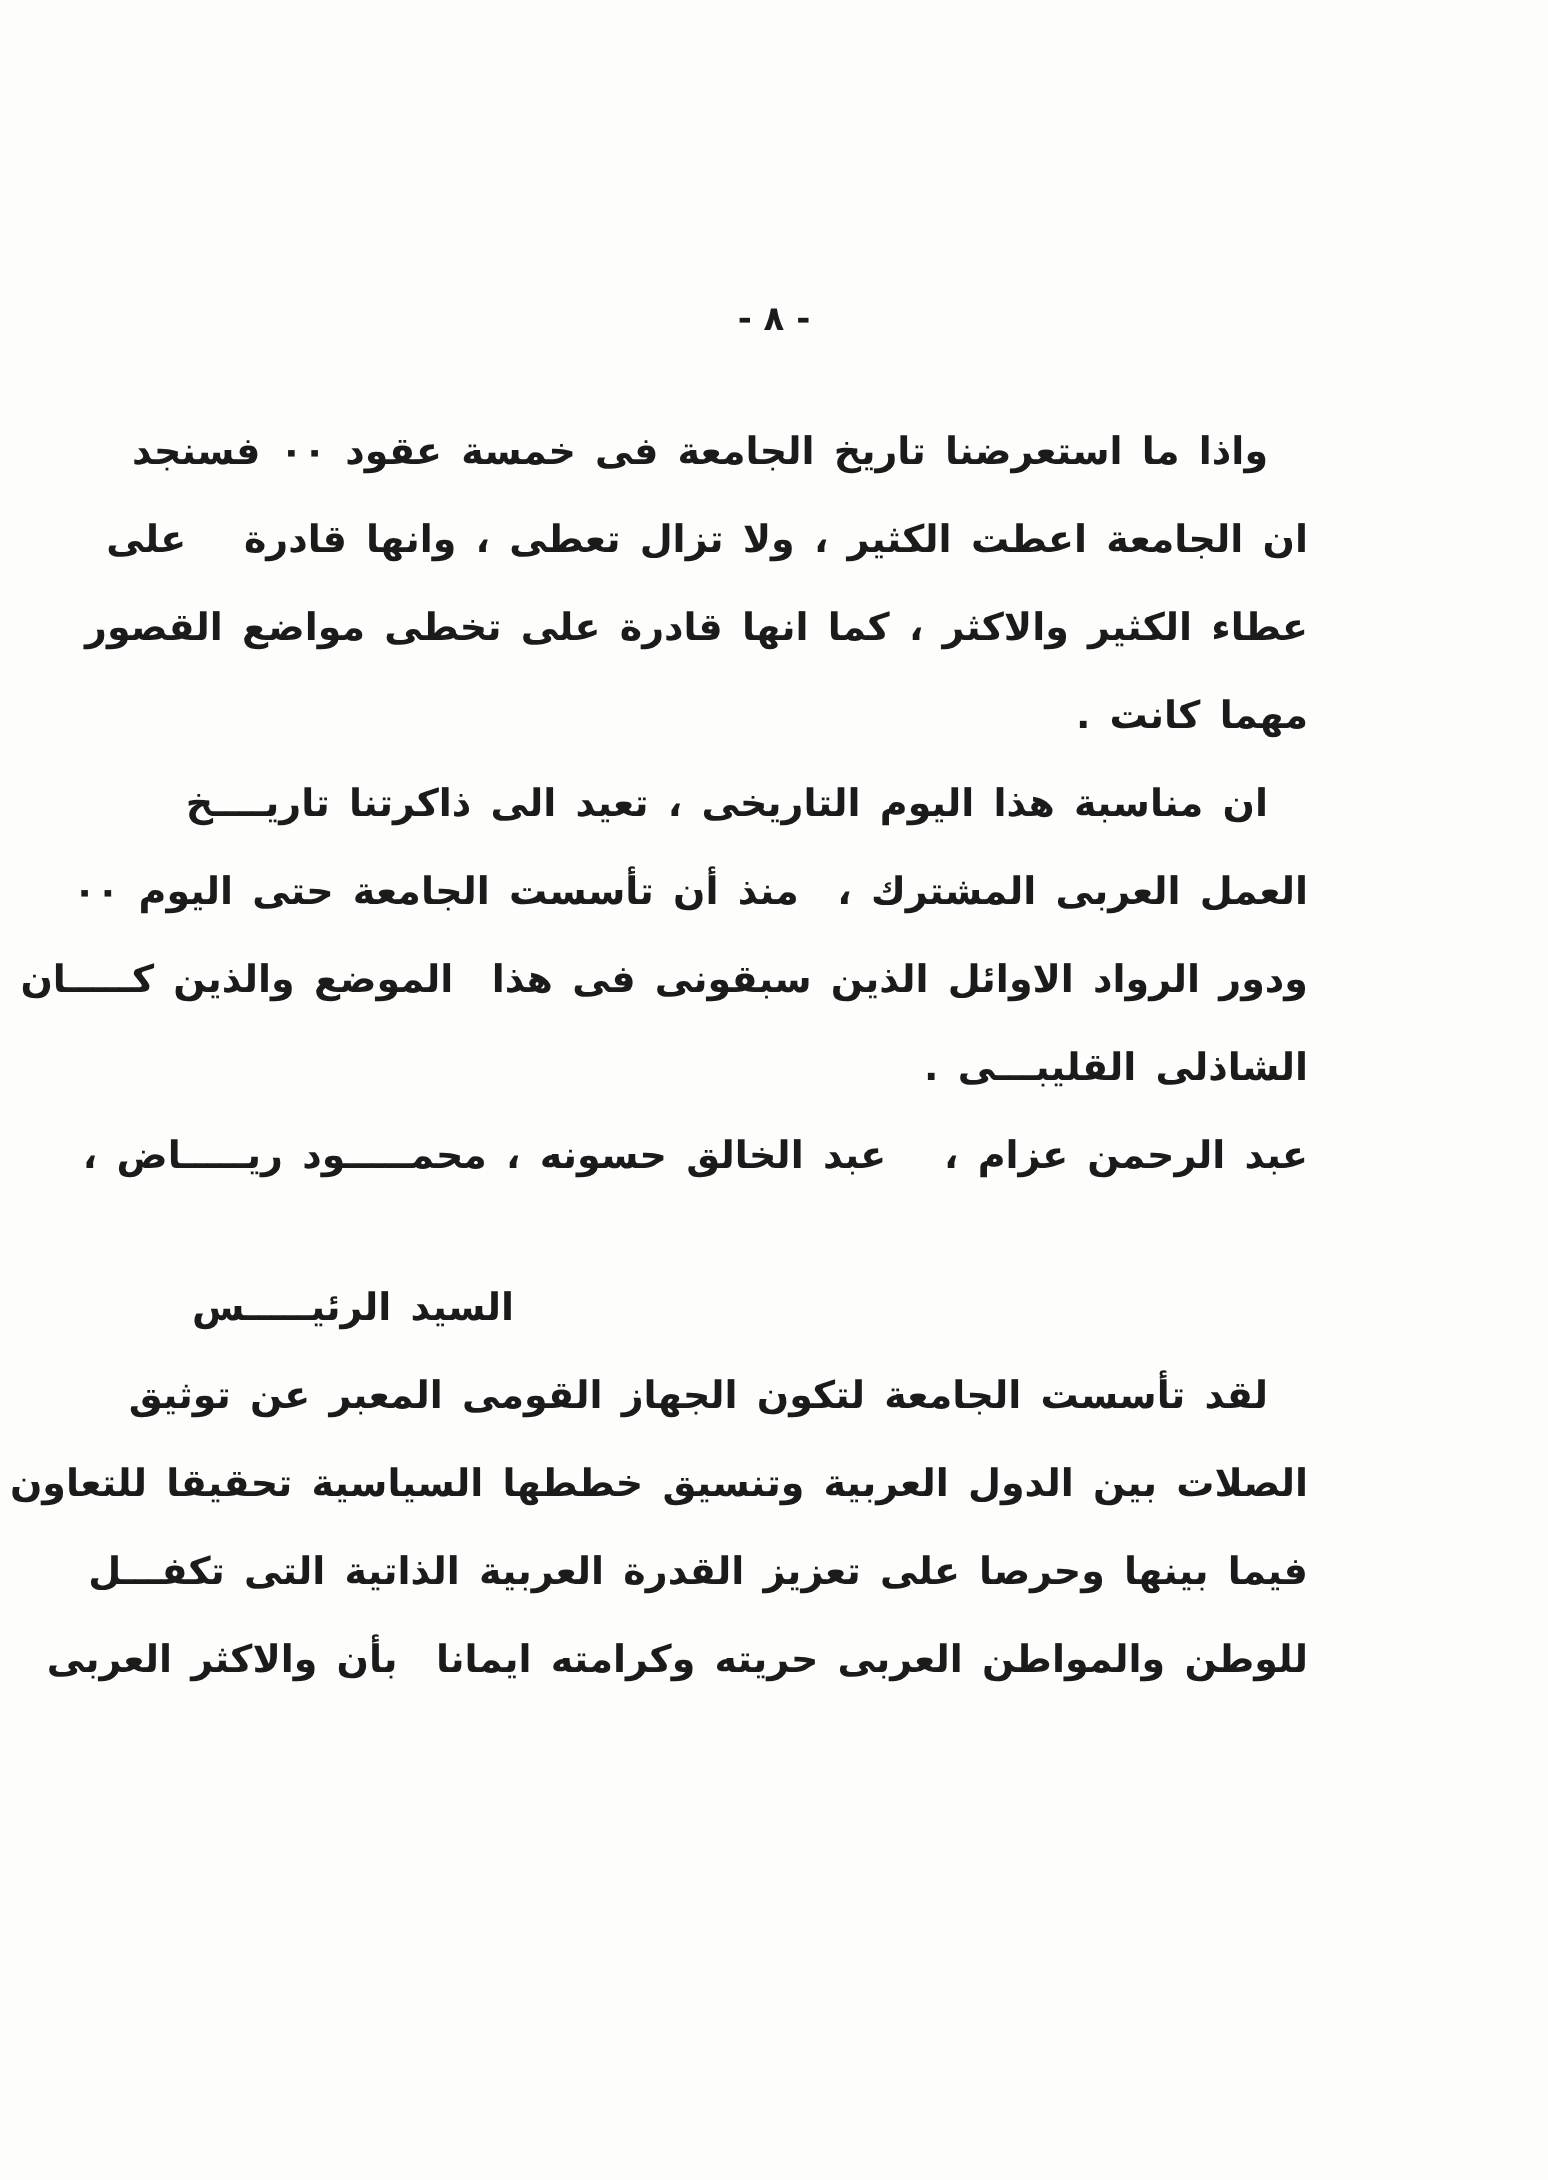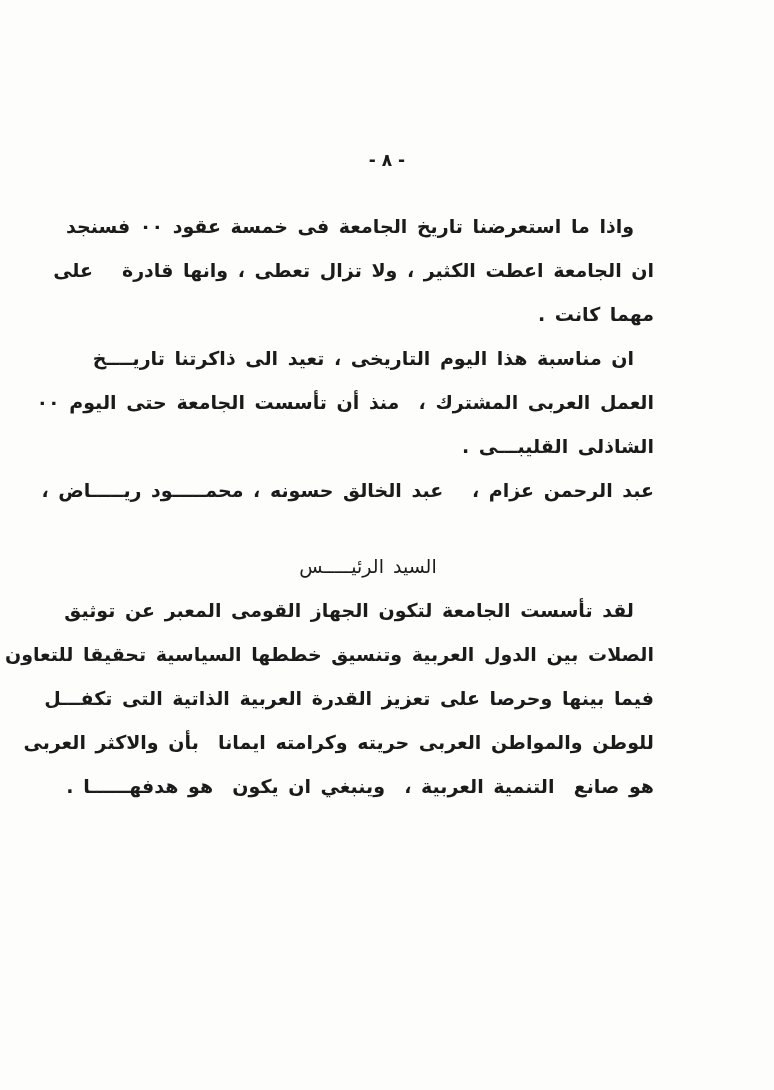--- a/index.html
+++ b/index.html
@@ -47,54 +47,55 @@
     white-space: pre;
     word-spacing: 3px;
   }
   .line.indent {
     padding-right: 20px;
   }
   .heading {
     margin: 32px 0 0 0;
     padding-right: 14px;
     font-size: 19px;
-    font-weight: 400;
+    font-weight: 700;
     line-height: 44px;
     height: 44px;
-    text-align: center;
+    text-align: left;
     white-space: pre;
     word-spacing: 3px;
   }
 </style>
 </head>
 <body>
 
 <div class="page">
 
   <div class="page-number">- ٨ -</div>
 
   <div class="text-block">
 
     <div class="para">
       <div class="line indent">واذا ما استعرضنا تاريخ الجامعة فى خمسة عقود ٠٠ فسنجد</div>
       <div class="line">ان الجامعة اعطت الكثير ، ولا تزال تعطى ، وانها قادرة   على</div>
+      <div class="line">عطاء الكثير والاكثر ، كما انها قادرة على تخطى مواضع القصور</div>
       <div class="line">مهما كانت .</div>
     </div>
 
     <div class="para">
       <div class="line indent">ان مناسبة هذا اليوم التاريخى ، تعيد الى ذاكرتنا تاريــــخ</div>
       <div class="line">العمل العربى المشترك ،  منذ أن تأسست الجامعة حتى اليوم ٠٠</div>
+      <div class="line">ودور الرواد الاوائل الذين سبقونى فى هذا  الموضع والذين كـــــان</div>
       <div class="line">الشاذلى القليبـــى .</div>
       <div class="line">عبد الرحمن عزام ،   عبد الخالق حسونه ، محمـــــود ريـــــاض ،</div>
     </div>
 
     <div class="heading">السيد الرئيـــــس</div>
 
     <div class="para">
       <div class="line indent">لقد تأسست الجامعة لتكون الجهاز القومى المعبر عن توثيق</div>
       <div class="line">الصلات بين الدول العربية وتنسيق خططها السياسية تحقيقا للتعاون</div>
       <div class="line">فيما بينها وحرصا على تعزيز القدرة العربية الذاتية التى تكفـــل</div>
       <div class="line">للوطن والمواطن العربى حريته وكرامته ايمانا  بأن والاكثر العربى</div>
-      <div class="line">هو صانع  التنمية العربية ،  وينبغي ان يكون  هو هدفهــــــا .</div>
     </div>
 
   </div>
 </div>
 
 </body></html>

